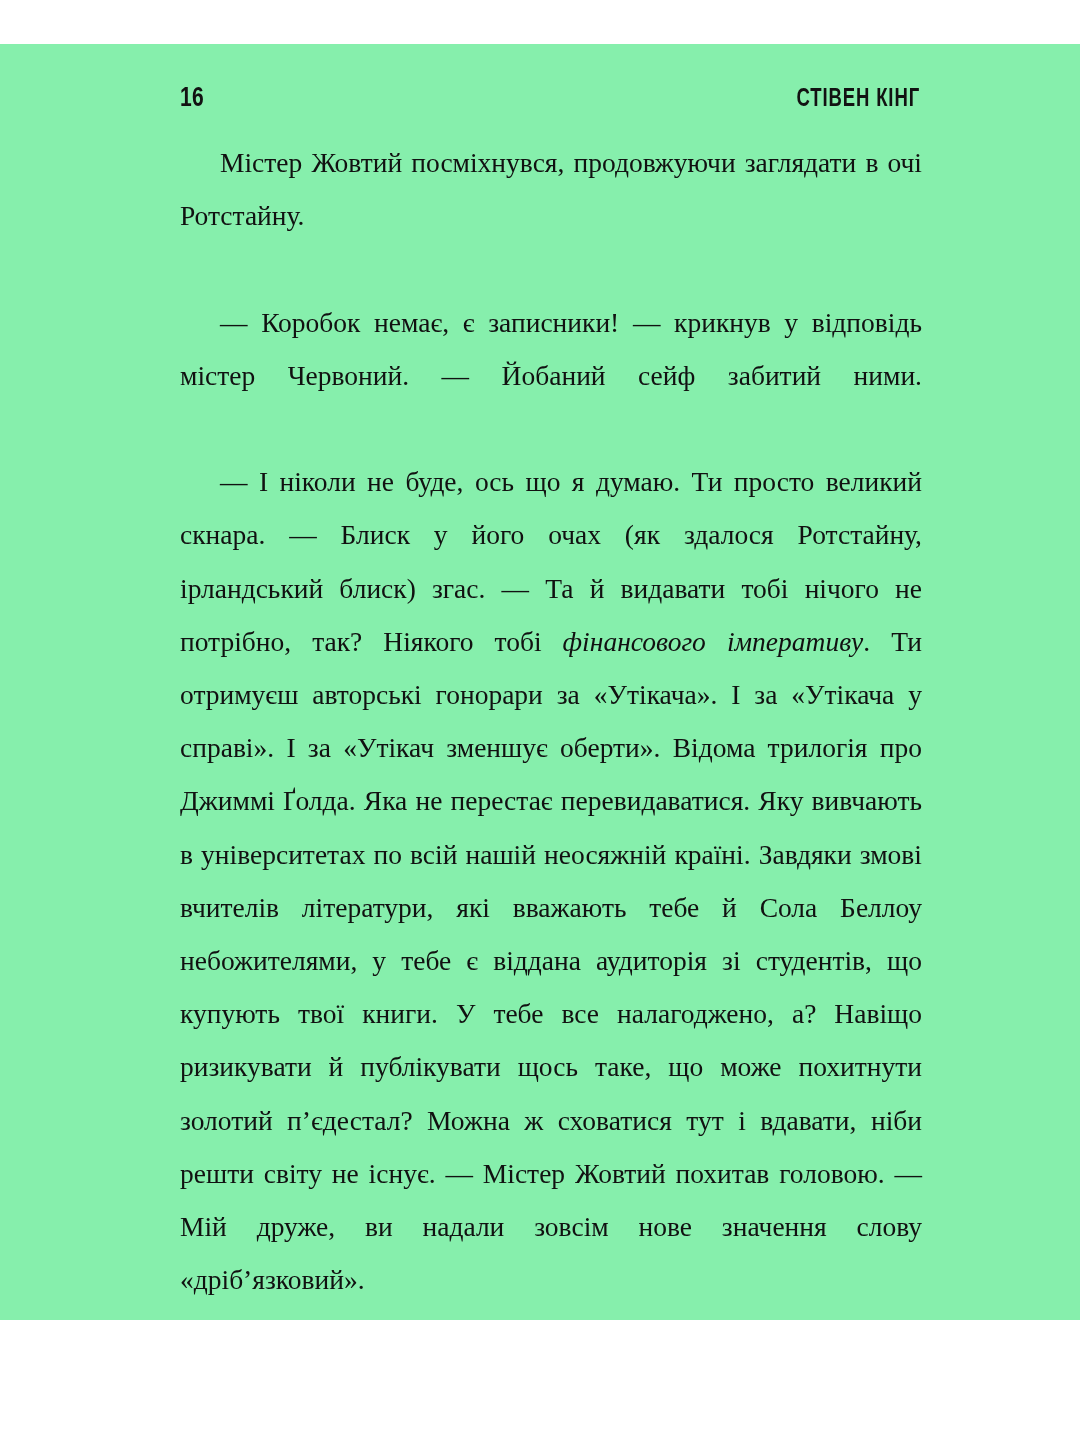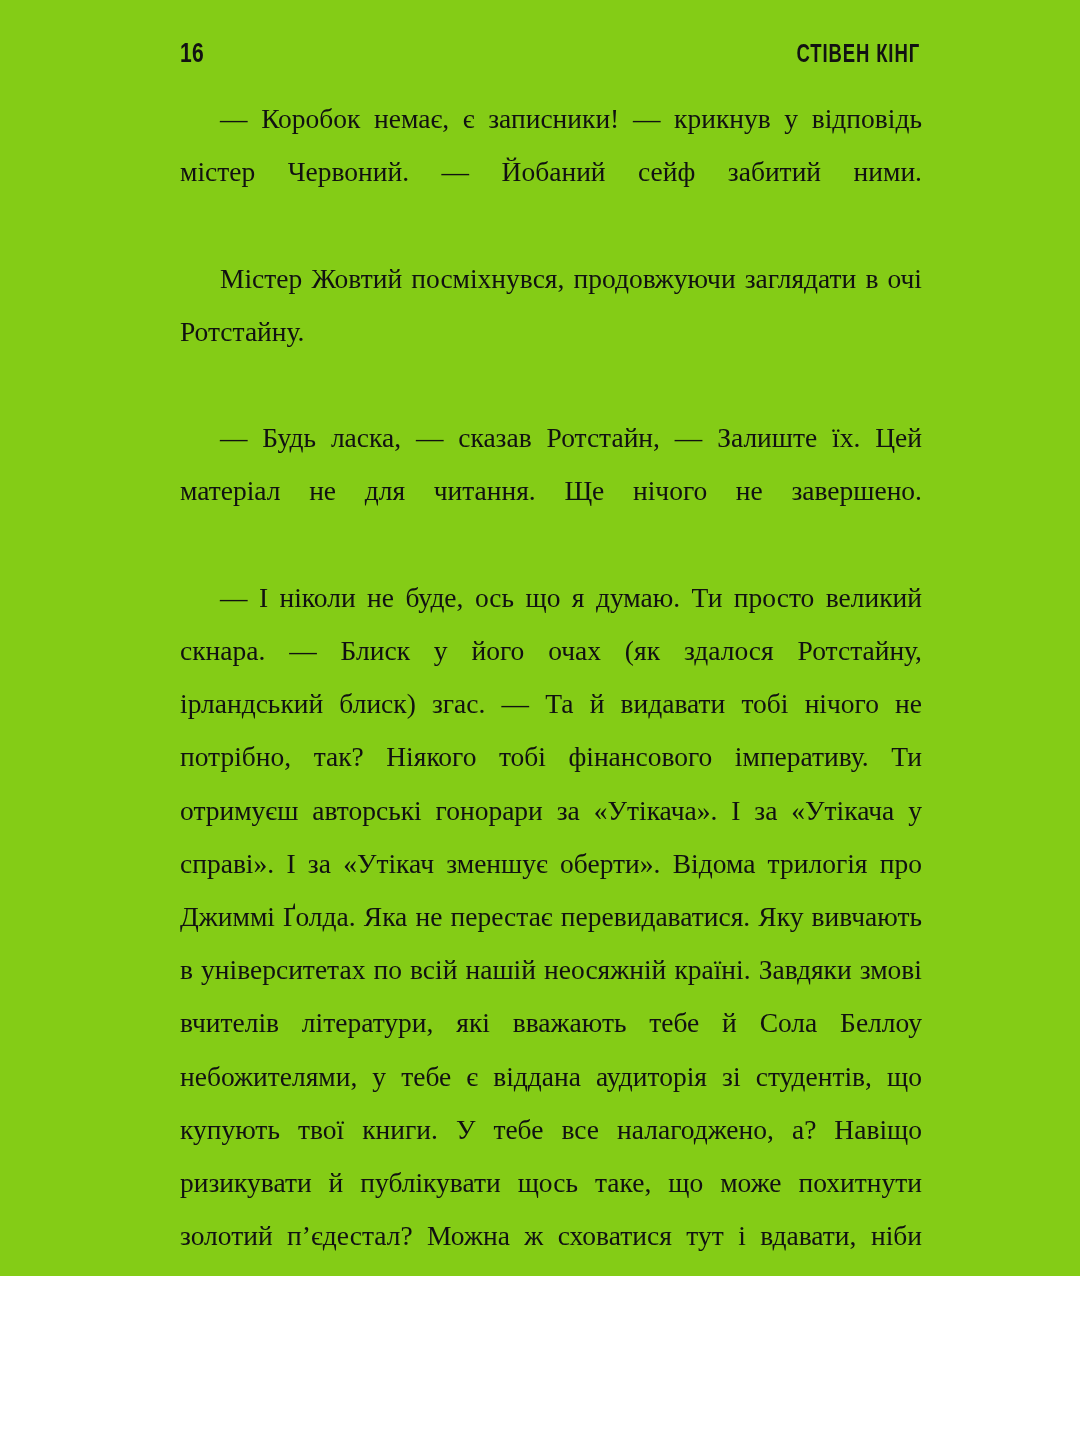--- a/index.html
+++ b/index.html
@@ -68,39 +68,39 @@
     color: #111111;
     text-align: justify;
     text-indent: 40px;
     -webkit-hyphens: none;
     hyphens: none;
     word-spacing: 0.2px;
   }
 
   .para em,
   .para .italic {
+    font-style: italic;
   }
 
   
   .para:after {
     content: "";
     display: inline-block;
     width: 100%;
   }
 </style>
 </head>
 <body>
 
-<div class="page" style="background: #84cc16; width: 1080px; height: 1276px;">
+<div class="page" style="background: #86efac; width: 1080px; height: 1276px; margin-top: 44px;">
 
   <div class="running-head">
     <span class="folio">16</span>
     <span class="book-author">СТІВЕН КІНГ</span>
   </div>
 
   <div class="text-block">
+      <p class="para"><span>Містер Жовтий посміхнувся, продовжуючи заглядати в очі Ротстайну.</span></p>
       <p class="para"><span>— Коробок немає, є записники! — крикнув у відповідь містер Червоний. — Йобаний сейф забитий ними.</span></p>
-      <p class="para"><span>Містер Жовтий посміхнувся, продовжуючи заглядати в очі Ротстайну.</span></p>
-      <p class="para"><span>— Будь ласка, — сказав Ротстайн, — Залиште їх. Цей матеріал не для читання. Ще нічого не завершено.</span></p>
       <p class="para"><span>— І ніколи не буде, ось що я думаю. Ти просто великий скнара. — Блиск у його очах (як здалося Ротстайну, ірландський блиск) згас. — Та й видавати тобі нічого не потрібно, так? Ніякого тобі </span><span class="italic">фінансового імперативу</span><span>. Ти отримуєш авторські гонорари за «Утікача». І за «Утікача у справі». І за «Утікач зменшує оберти». Відома трилогія про Джиммі Ґолда. Яка не перестає перевидаватися. Яку вивчають в університетах по всій нашій неосяжній країні. Завдяки змові вчителів літератури, які вважають тебе й Сола Беллоу небожителями, у тебе є віддана аудиторія зі студентів, що купують твої книги. У тебе все налагоджено, а? Навіщо ризикувати й публікувати щось таке, що може похитнути золотий п’єдестал? Можна ж сховатися тут і вдавати, ніби решти світу не існує. — Містер Жовтий похитав головою. — Мій друже, ви надали зовсім нове значення слову «дріб’язковий».</span></p>
     </div>
 
 </div>
 
 </body></html>

